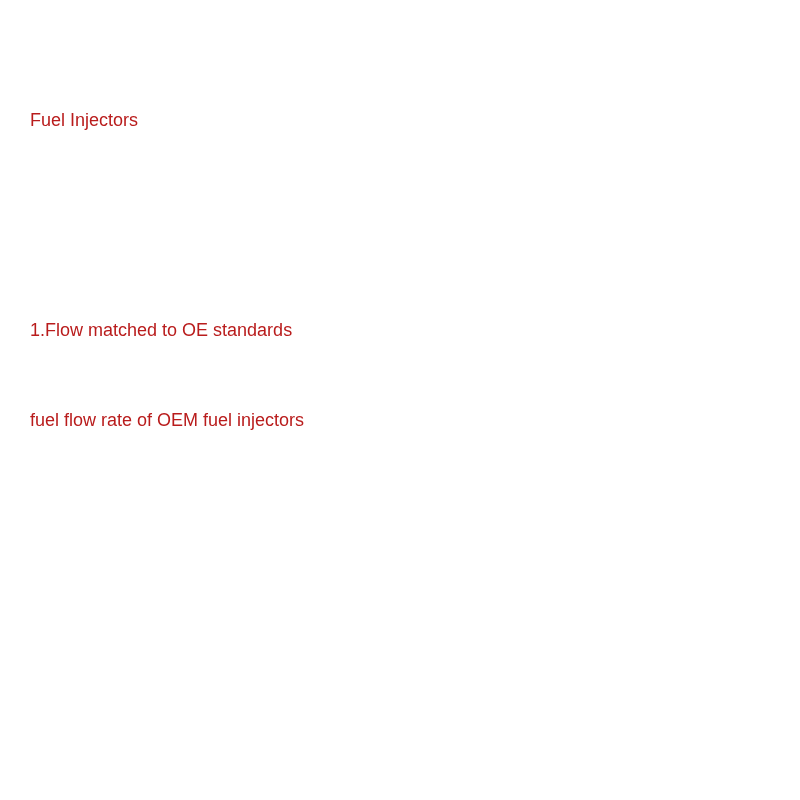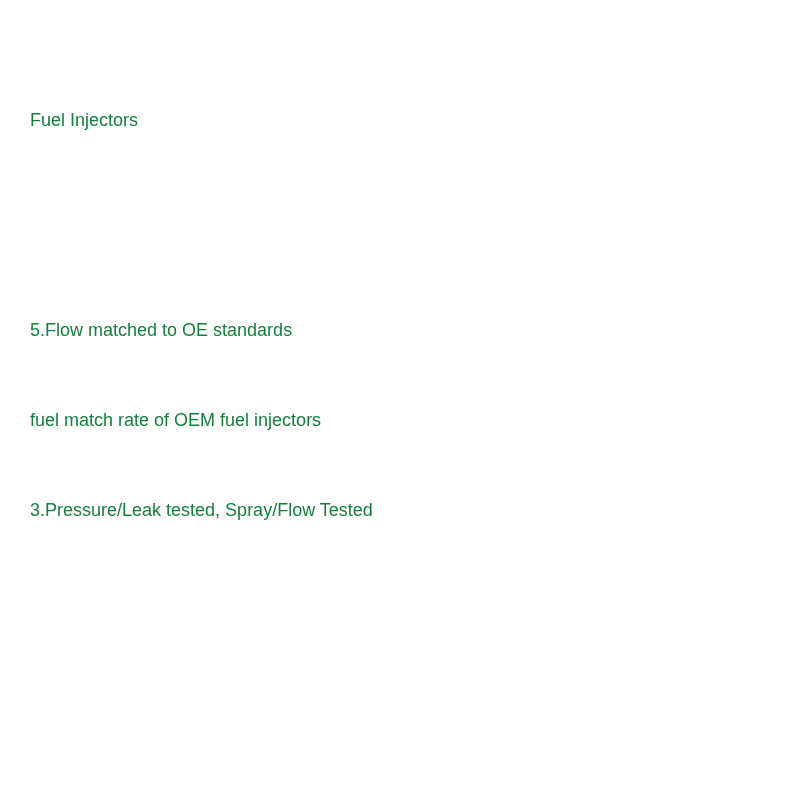--- a/index.html
+++ b/index.html
@@ -11,41 +11,40 @@
     overflow: hidden;
   }
   .doc {
     box-sizing: border-box;
     width: 800px;
     height: 800px;
     padding: 15px 26px 0 30px;
     font-family: "Liberation Sans", "DejaVu Sans", sans-serif;
     font-size: 18px;
     line-height: 30px;
-    color: #15803d;
+    color: #b91c1c;
     white-space: pre-wrap;
   }
   .line {
     min-height: 30px;
   }
   .section {
     margin-top: 30px;
   }
 </style>
 </head>
 <body>
 
 <div class="doc">
 
   <div class="line">Fuel Injectors</div>
 
   <div class="section">
-    <div class="line">5.Flow matched to OE standards</div>
-    <div class="line">fuel match rate of OEM fuel injectors</div>
-    <div class="line">3.Pressure/Leak tested, Spray/Flow Tested</div>
+    <div class="line">1.Flow matched to OE standards</div>
+    <div class="line">fuel flow rate of OEM fuel injectors</div>
     
     
   </div>
 
   
 
   
 
   
 

